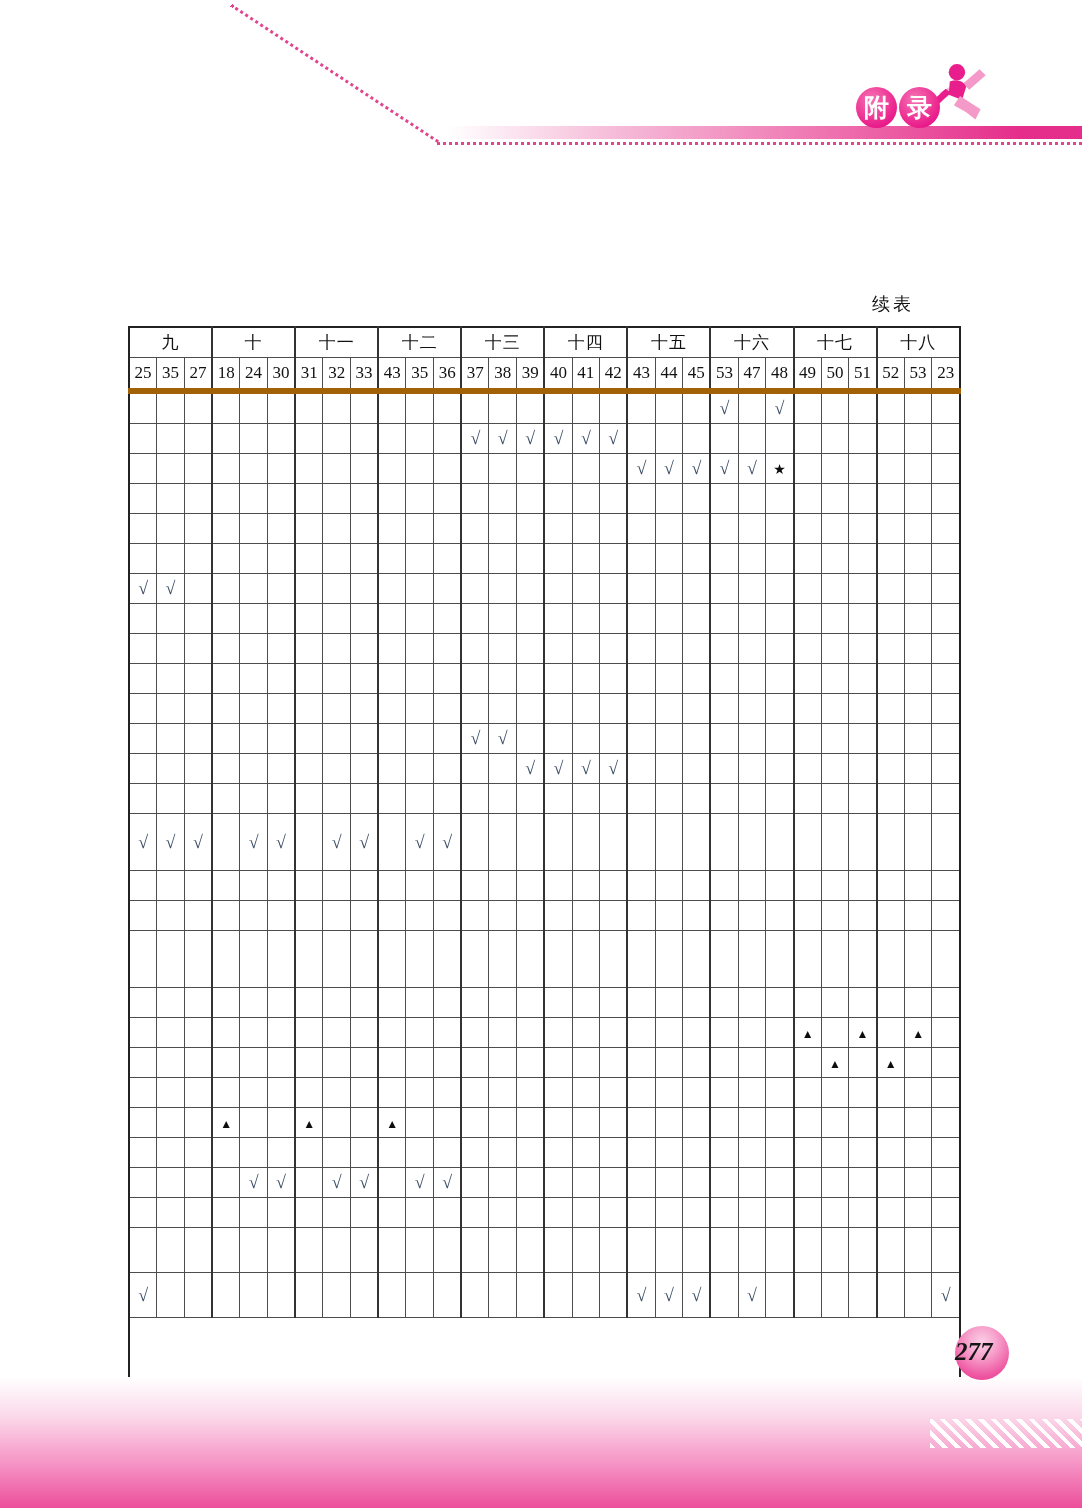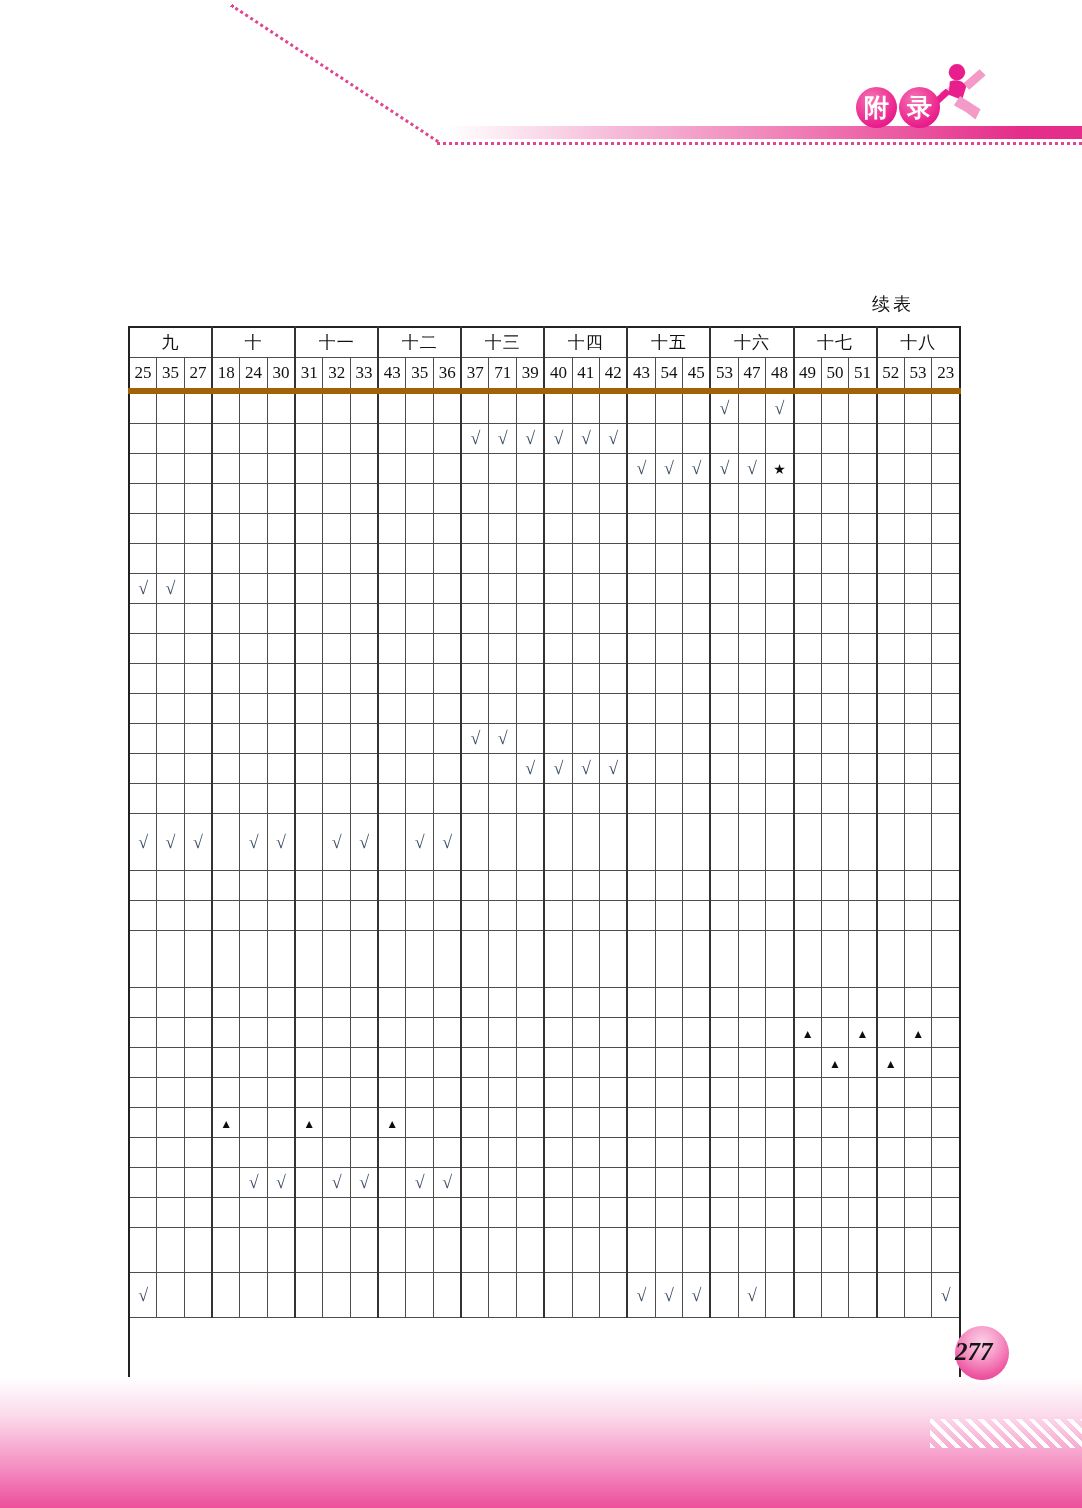--- a/index.html
+++ b/index.html
@@ -96,27 +96,27 @@
           <th class="gs">18</th>
           <th>24</th>
           <th>30</th>
           <th class="gs">31</th>
           <th>32</th>
           <th>33</th>
           <th class="gs">43</th>
           <th>35</th>
           <th>36</th>
           <th class="gs">37</th>
-          <th>71</th>
+          <th>38</th>
           <th>39</th>
           <th class="gs">40</th>
           <th>41</th>
           <th>42</th>
           <th class="gs">43</th>
-          <th>54</th>
+          <th>44</th>
           <th>45</th>
           <th class="gs">53</th>
           <th>47</th>
           <th>48</th>
           <th class="gs">49</th>
           <th>50</th>
           <th>51</th>
           <th class="gs">52</th>
           <th>53</th>
           <th>23</th>

